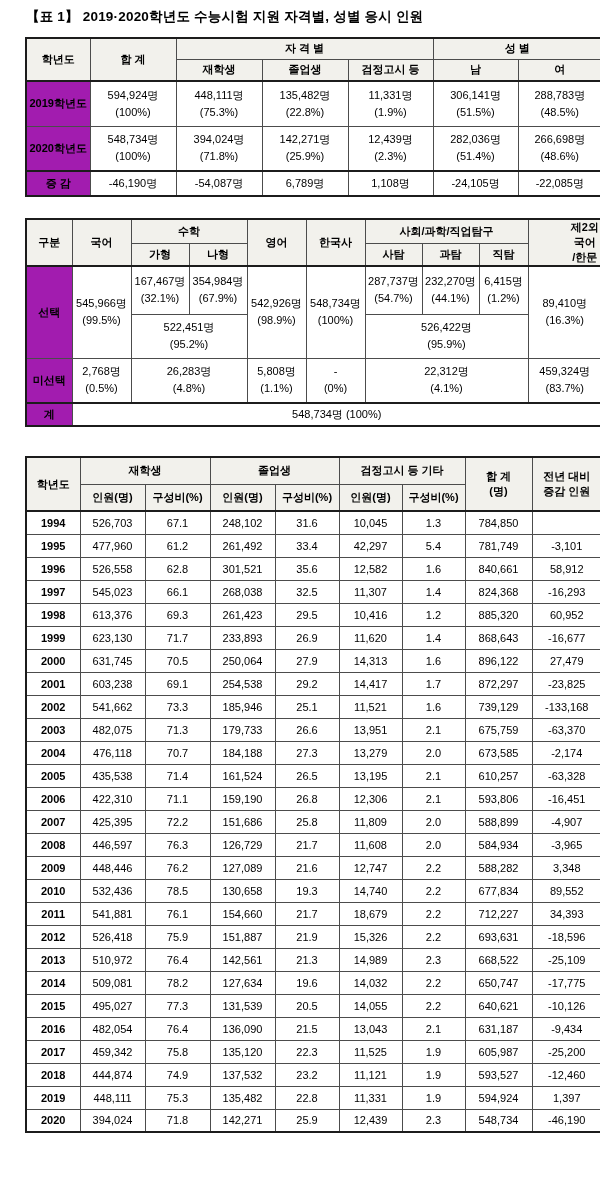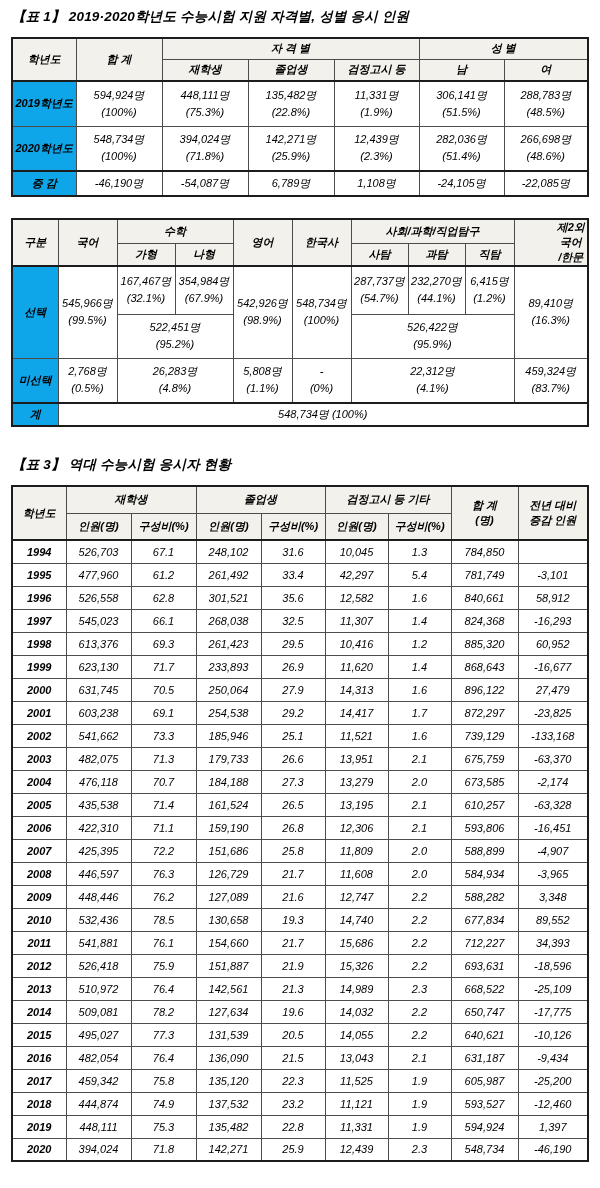--- a/index.html
+++ b/index.html
@@ -2,21 +2,21 @@
 <html><head>
 <meta charset="utf-8">
 <style>
   html, body {
     margin: 0; padding: 0;
     background: #ffffff;
     font-family: "Liberation Sans", "DejaVu Sans", sans-serif;
     color: #000;
   }
   body { width: 600px; height: 1188px; overflow: hidden; }
-  .page { padding: 8px 13px 0 11px; font-style: italic; }
+  .page { padding: 8px 13px 0 25px; }
 
   h2.tbl-title {
     font-size: 13.5px;
     font-weight: bold;
     letter-spacing: 0.2px;
     margin: 0 0 12px 1px;
     line-height: 17px;
     color: #000;
   }
   .gap1 { margin-bottom: 21px; }
@@ -35,21 +35,21 @@
     vertical-align: middle;
     padding: 0 1px;
     overflow: hidden;
   }
   table.tbl th {
     background: #f2f1ec;
     font-weight: bold;
     font-size: 11px;
     text-align: center;
   }
-  table.tbl td.lbl { font-weight: bold; background: #0ea5e9; }
+  table.tbl td.lbl { font-weight: bold; background: #a21caf; }
   .thick-b { border-bottom: 2.5px solid #1c1c1c !important; }
   .thick-t { border-top: 2.5px solid #1c1c1c !important; }
   .two-line div { line-height: 17px; }
   .one-line { line-height: 1.2; }
 
   
   .t1 tr.h1 { height: 21px; }
   .t1 tr.h2 { height: 22px; }
   .t1 tr.dr { height: 45px; }
   .t1 tr.diffr { height: 25px; }
@@ -277,21 +277,20 @@
             <div>(83.7%)</div>
           </td>
       </tr>
       <tr class="sumr">
         <td class="lbl thick-t">계</td>
         <td colspan="9" class="one-line thick-t">548,734명  (100%)</td>
       </tr>
     </tbody>
   </table>
 
-  <h2 class="tbl-title">【표 3】 역대 수능시험 응시자 현황</h2>
 
   <table class="tbl t3">
     <colgroup>
       <col style="width:54px">
         <col style="width:65px">
         <col style="width:65px">
         <col style="width:65px">
       <col style="width:64px">
         <col style="width:63px">
         <col style="width:63px">
@@ -527,21 +526,21 @@
           <td>677,834</td>
           <td>89,552</td>
         </tr>
 
         <tr class="datarow">
           <td class="year">2011</td>
           <td>541,881</td>
           <td>76.1</td>
           <td>154,660</td>
           <td>21.7</td>
-          <td>15,686</td>
+          <td>18,679</td>
           <td>2.2</td>
           <td>712,227</td>
           <td>34,393</td>
         </tr>
 
         <tr class="datarow">
           <td class="year">2012</td>
           <td>526,418</td>
           <td>75.9</td>
           <td>151,887</td>

